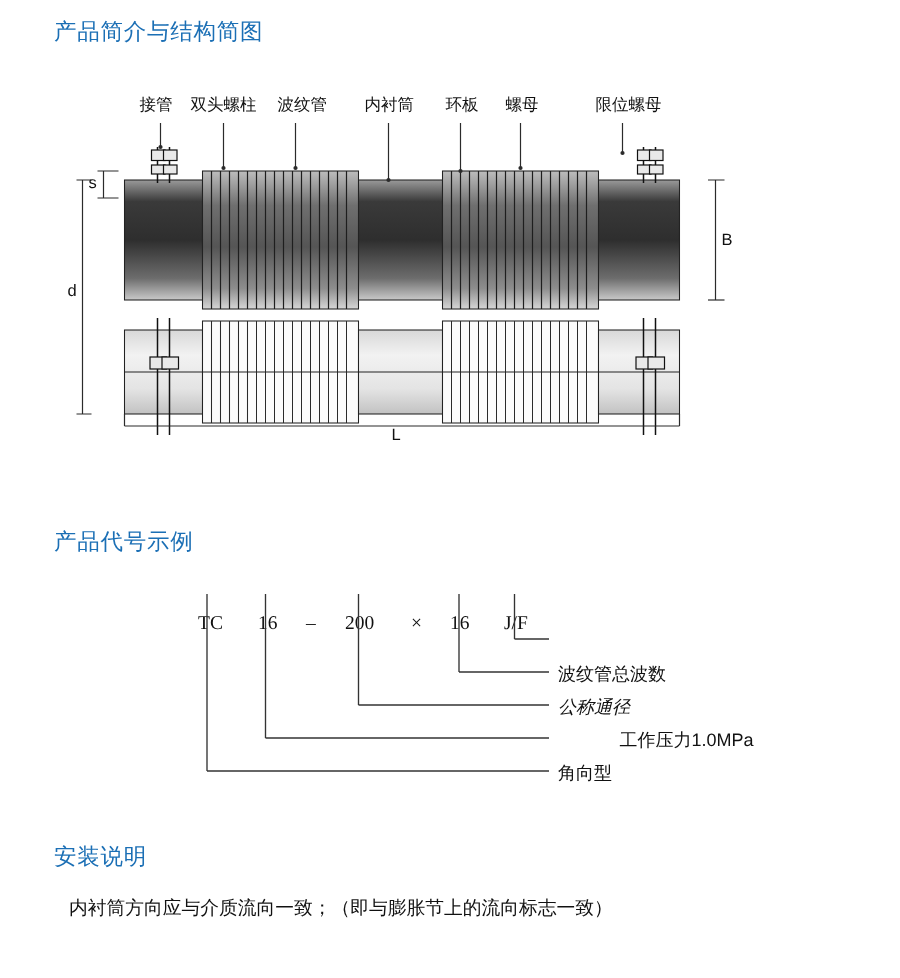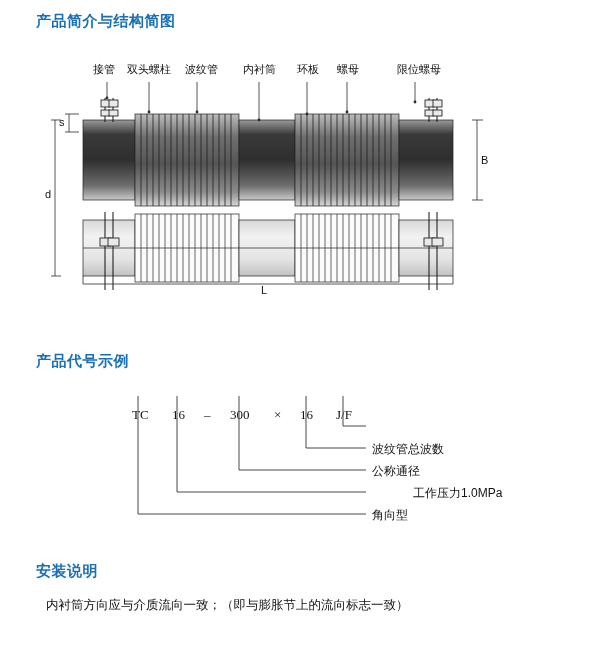--- a/index.html
+++ b/index.html
@@ -11,21 +11,21 @@
     width: 600px;
     height: 652px;
     position: relative;
     font-family: "Liberation Sans", sans-serif;
     color: #1a1a1a;
     overflow: hidden;
   }
   .section-title {
     position: absolute;
     font-size: 15px;
-    font-weight: bold;
+    font-weight: normal;
     color: #1b6fb5;
     letter-spacing: 0.5px;
   }
   #title-1 { left: 36px; top: 12px; }
   #title-2 { left: 36px; top: 352px; }
   #title-3 { left: 36px; top: 562px; text-align: center; }
 
   
   #figure-structure {
     position: absolute;
@@ -287,21 +287,21 @@
   <div class="dim-text" style="left:216px; top:222px;">L</div>
 </div>
 
 <div class="section-title" id="title-2">产品代号示例</div>
 
 <div id="figure-code">
 
   <div class="code-token" style="left:96px; top:0px;">TC</div>
   <div class="code-token" style="left:136px; top:0px;">16</div>
   <div class="code-token" style="left:168px; top:0px;">–</div>
-  <div class="code-token" style="left:194px; top:0px;">300</div>
+  <div class="code-token" style="left:194px; top:0px;">200</div>
   <div class="code-token" style="left:238px; top:0px;">×</div>
   <div class="code-token" style="left:264px; top:0px;">16</div>
   <div class="code-token" style="left:300px; top:0px;">J/F</div>
 
   <svg width="528" height="160" viewBox="0 0 528 160" style="position:absolute;left:0;top:0;">
     <g stroke="#333" stroke-width="0.9" fill="none">
 
       <line x1="307" y1="18" x2="307" y2="48"></line>
       <line x1="307" y1="48" x2="330" y2="48"></line>
 
@@ -313,21 +313,21 @@
 
       <line x1="141" y1="18" x2="141" y2="114"></line>
       <line x1="141" y1="114" x2="330" y2="114"></line>
 
       <line x1="102" y1="18" x2="102" y2="136"></line>
       <line x1="102" y1="136" x2="330" y2="136"></line>
     </g>
   </svg>
 
   <div class="code-desc" style="left:336px; top:63px;">波纹管总波数</div>
-  <div class="code-desc" style="left:336px; top:85px;">公称通径</div>
+  <div class="code-desc" style="left:336px; top:85px;font-style:italic;">公称通径</div>
   <div class="code-desc" style="left:352px; top:107px;margin-left:25px;">工作压力1.0MPa</div>
   <div class="code-desc" style="left:336px; top:129px;">角向型</div>
 </div>
 
 <div class="section-title" id="title-3">安装说明</div>
 
 <div id="install-notes">
   <p>内衬筒方向应与介质流向一致；（即与膨胀节上的流向标志一致）</p>
 </div>
 

